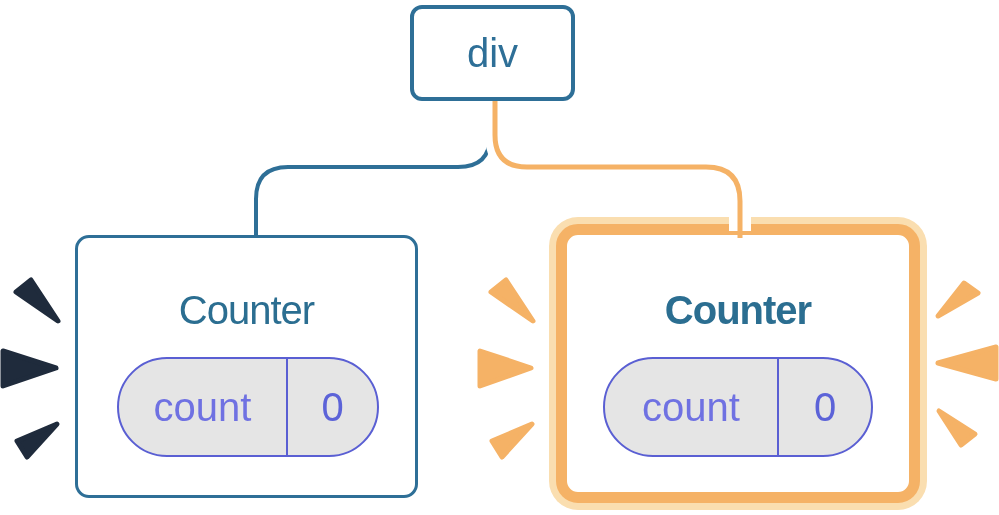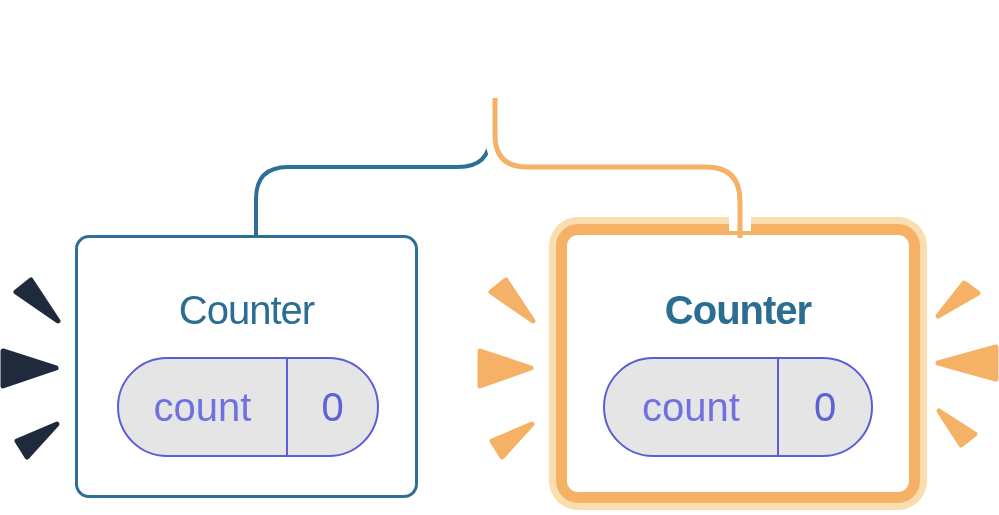--- a/index.html
+++ b/index.html
@@ -78,20 +78,23 @@
 
     <polygon class="spark-orange" points="533,321 491,292 506,280"></polygon>
     <polygon class="spark-orange" points="531,368 480,351 480,386"></polygon>
     <polygon class="spark-orange" points="532,424 492,441 502,457"></polygon>
 
     <polygon class="spark-orange" points="938,316 964,283 978,293"></polygon>
     <polygon class="spark-orange" points="938,363 996,347 996,379"></polygon>
     <polygon class="spark-orange" points="939,411 961,445 975,434"></polygon>
   </svg>
 
+  <div id="root-box" class="node">
+    <span>div</span>
+  </div>
 
   <div id="left-counter" class="node">
     <div class="counter-title">Counter</div>
     <div class="state-pill">
       <div class="state-key">count</div>
       <div class="state-value">0</div>
     </div>
   </div>
 
   <div id="right-counter" class="node">

